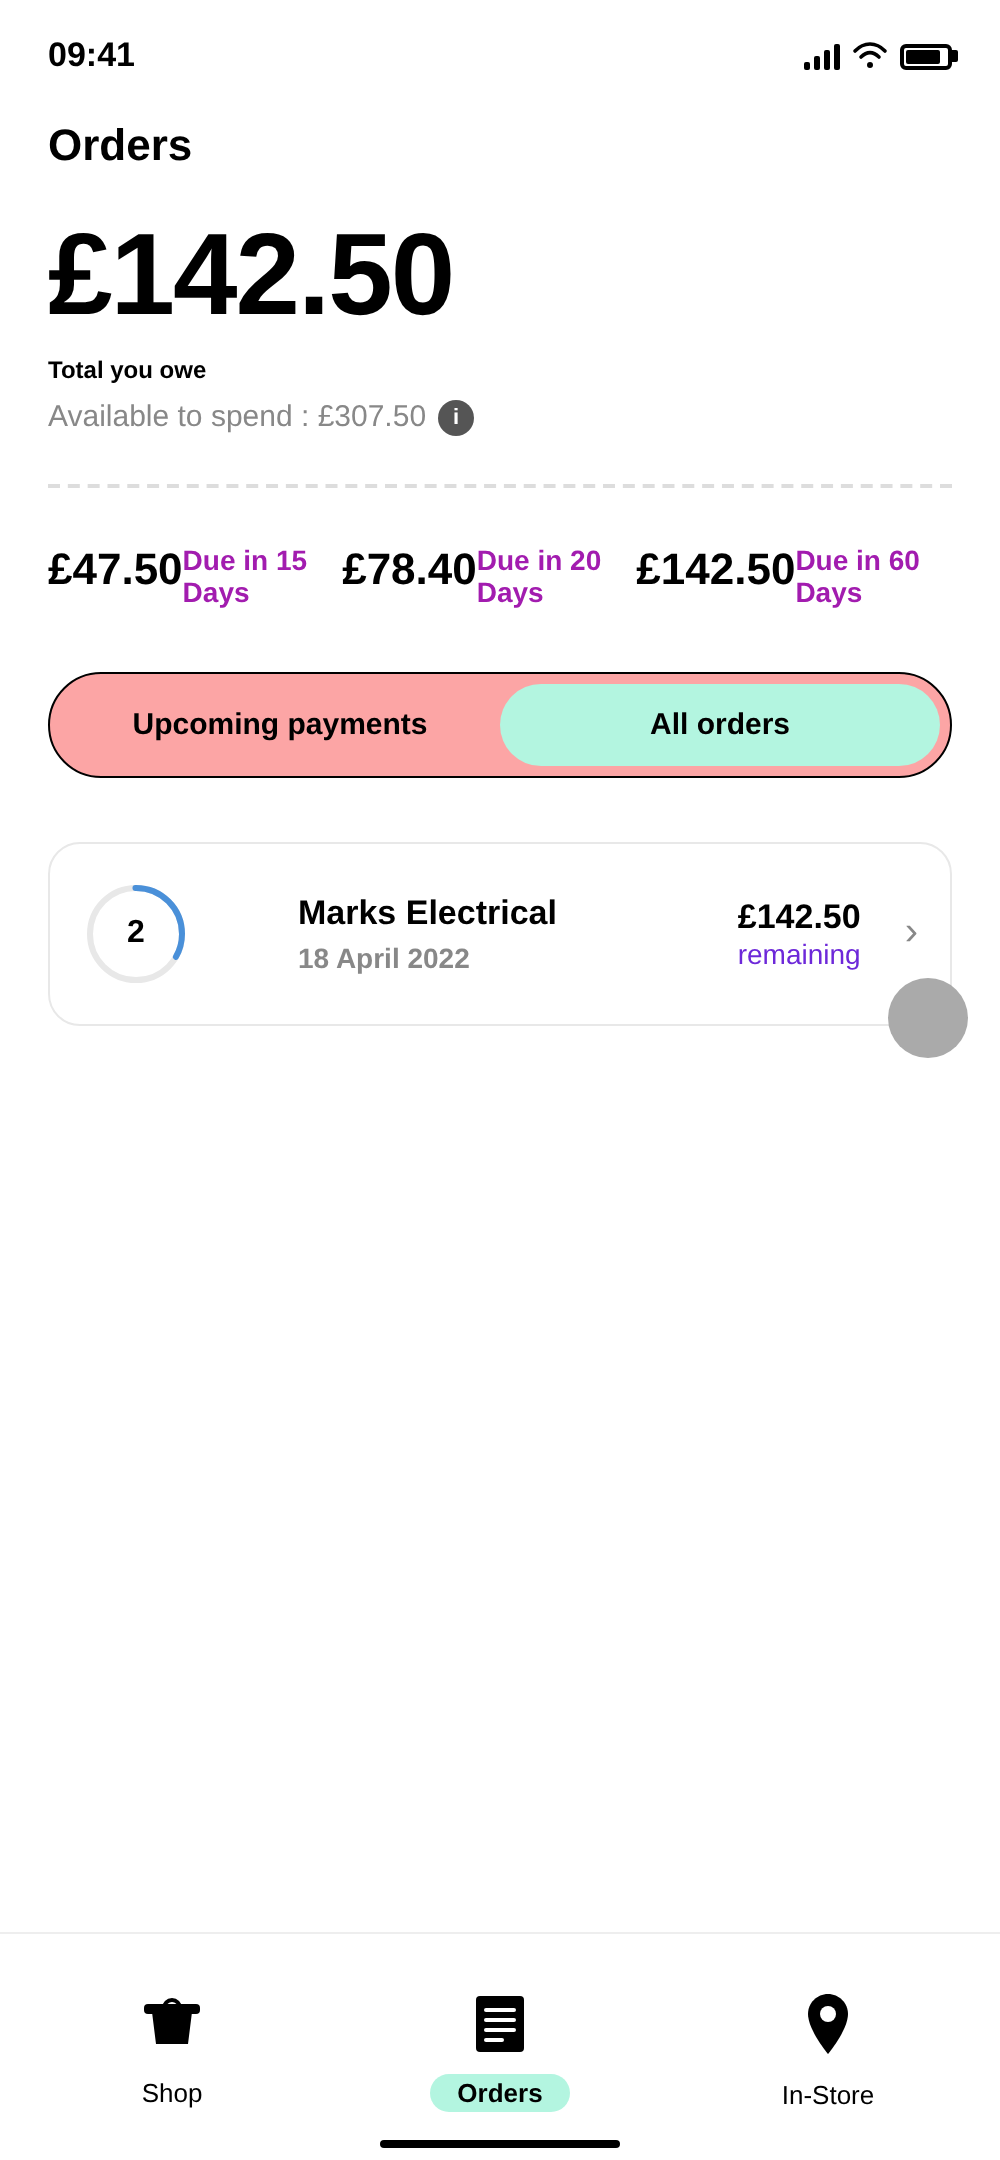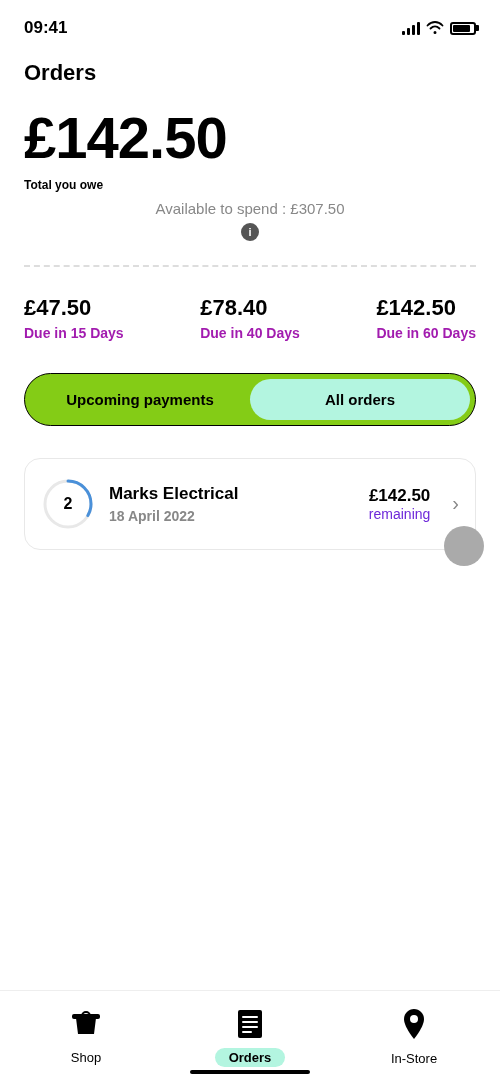--- a/index.html
+++ b/index.html
@@ -115,21 +115,20 @@
       margin-bottom: 8px;
     }
 
     .available-spend {
       font-size: 15px;
       color: #888;
       display: flex;
       align-items: center;
       gap: 6px;
       margin-bottom: 24px;
-      flex-direction: column;
     }
 
     .info-icon {
       width: 18px;
       height: 18px;
       border-radius: 50%;
       background: #555;
       color: white;
       font-size: 11px;
       font-weight: 700;
@@ -148,21 +147,21 @@
 
     
     .due-amounts {
       display: flex;
       justify-content: space-between;
       margin-bottom: 32px;
     }
 
     .due-item {
       display: flex;
-      flex-direction: column;
+      flex-direction: row;
     }
 
     .due-amount {
       font-size: 22px;
       font-weight: 700;
       color: #000;
       margin-bottom: 4px;
     }
 
     .due-label {
@@ -171,21 +170,21 @@
       font-weight: bold;
     }
 
     
     .toggle-container {
       border: 1.5px solid #000;
       border-radius: 50px;
       padding: 5px;
       display: flex;
       margin-bottom: 32px;
-      background: #84cc16;
+      background: #fca5a5;
     }
 
     .toggle-btn {
       flex: 1;
       padding: 12px 16px;
       border: none;
       border-radius: 40px;
       font-size: 15px;
       font-weight: 600;
       cursor: pointer;
@@ -250,20 +249,21 @@
       top: 50%;
       left: 50%;
       transform: translate(-50%, -50%);
       font-size: 16px;
       font-weight: 700;
       color: #000;
     }
 
     .order-info {
       flex: 1;
+      margin-left: 40px;
     }
 
     .order-merchant {
       font-size: 17px;
       font-weight: 700;
       color: #000;
       margin-bottom: 4px;
     }
 
     .order-date {
@@ -309,21 +309,21 @@
       position: fixed;
       bottom: 0;
       left: 0;
       width: 500px;
       background: #fff;
       border-top: 1px solid #eee;
       display: flex;
       justify-content: space-around;
       align-items: center;
       padding: 12px 4px 8px;
-      height: 90px;
+      height: 114px;
     }
 
     .nav-item {
       display: flex;
       flex-direction: column;
       align-items: center;
       gap: 6px;
       cursor: pointer;
       flex: 1;
     }
@@ -396,21 +396,21 @@
 
   <hr class="dotted-divider">
 
   <div class="due-amounts">
     <div class="due-item">
       <span class="due-amount">£47.50</span>
       <span class="due-label">Due in 15 Days</span>
     </div>
     <div class="due-item">
       <span class="due-amount">£78.40</span>
-      <span class="due-label">Due in 40 Days</span>
+      <span class="due-label">Due in 20 Days</span>
     </div>
     <div class="due-item">
       <span class="due-amount">£142.50</span>
       <span class="due-label">Due in 60 Days</span>
     </div>
   </div>
 
   <div class="toggle-container">
     <button class="toggle-btn">Upcoming payments</button>
     <button class="toggle-btn active">All orders</button>

